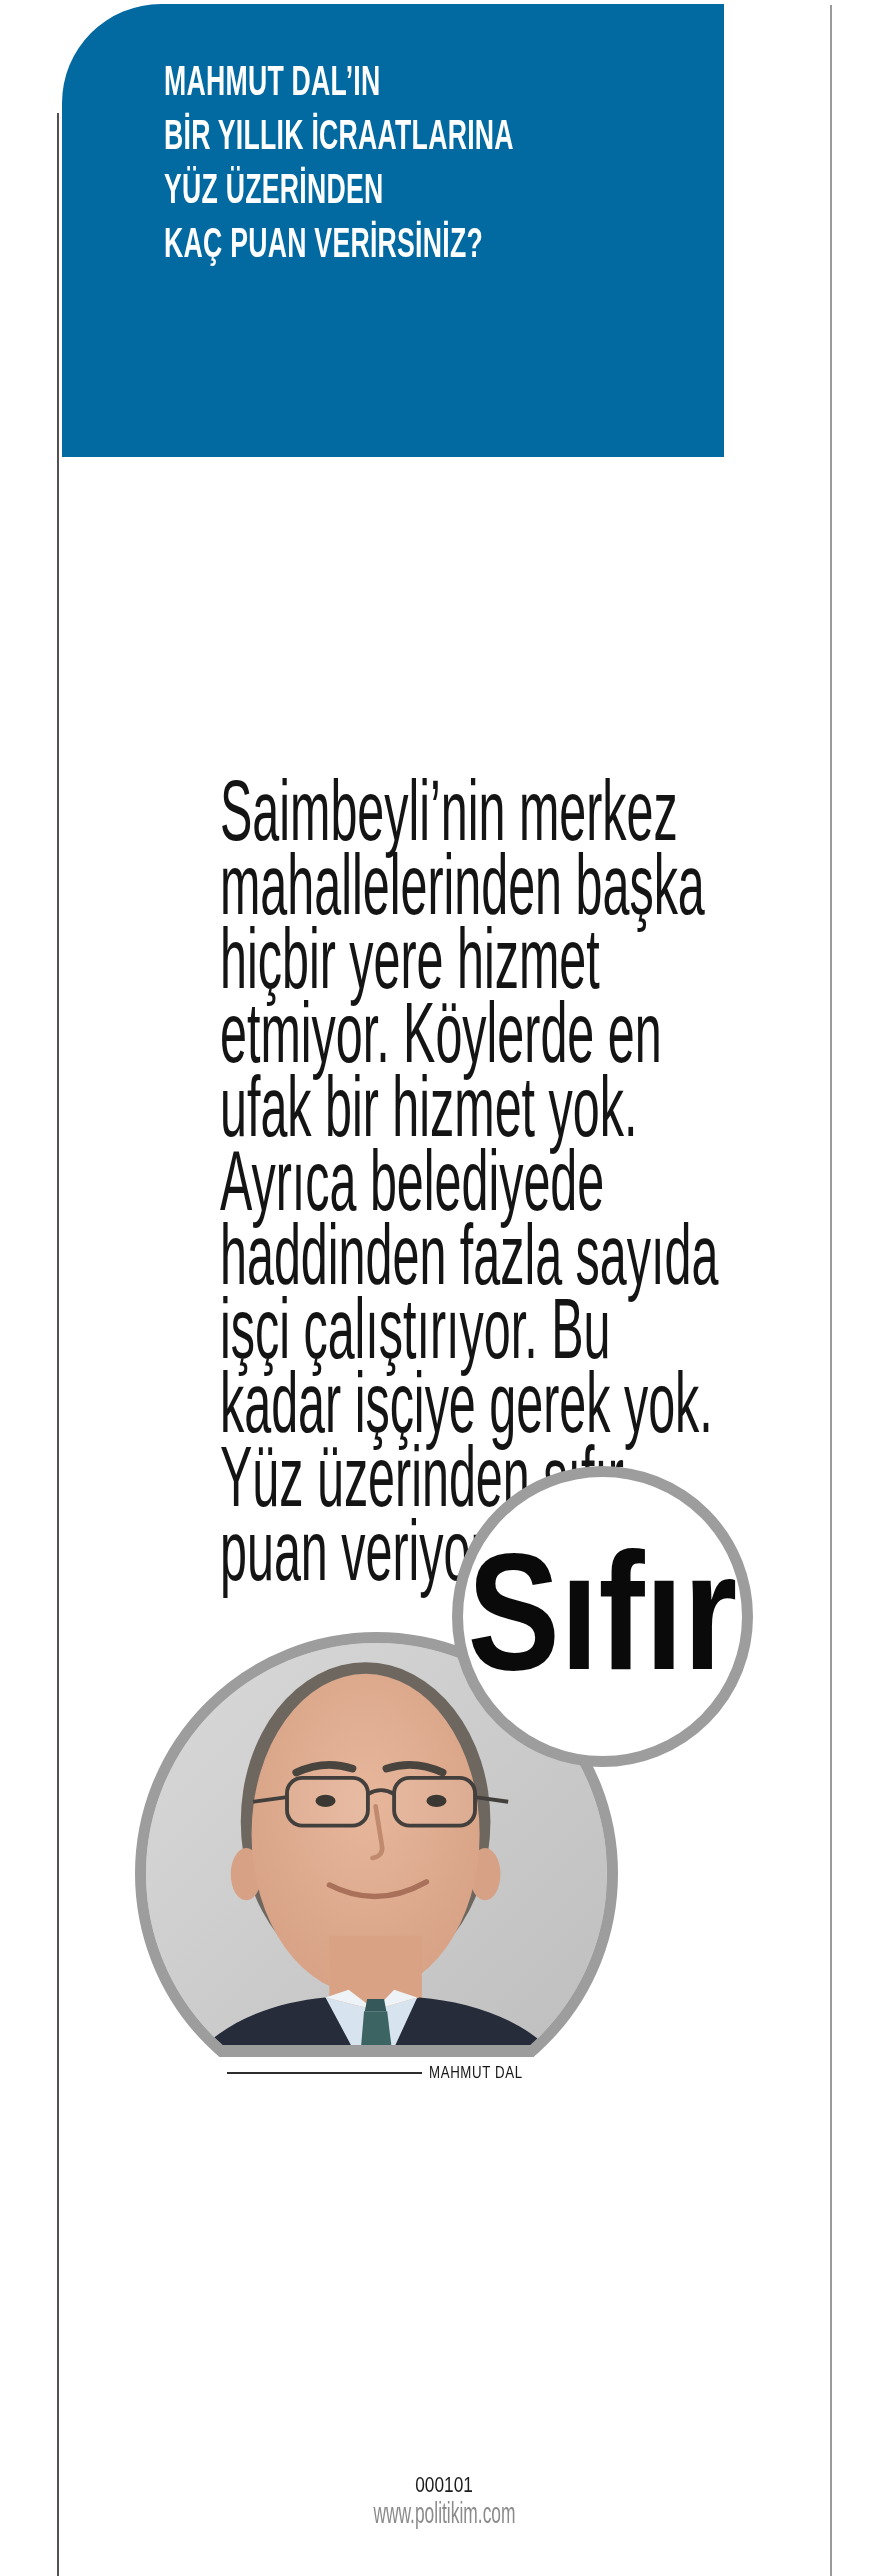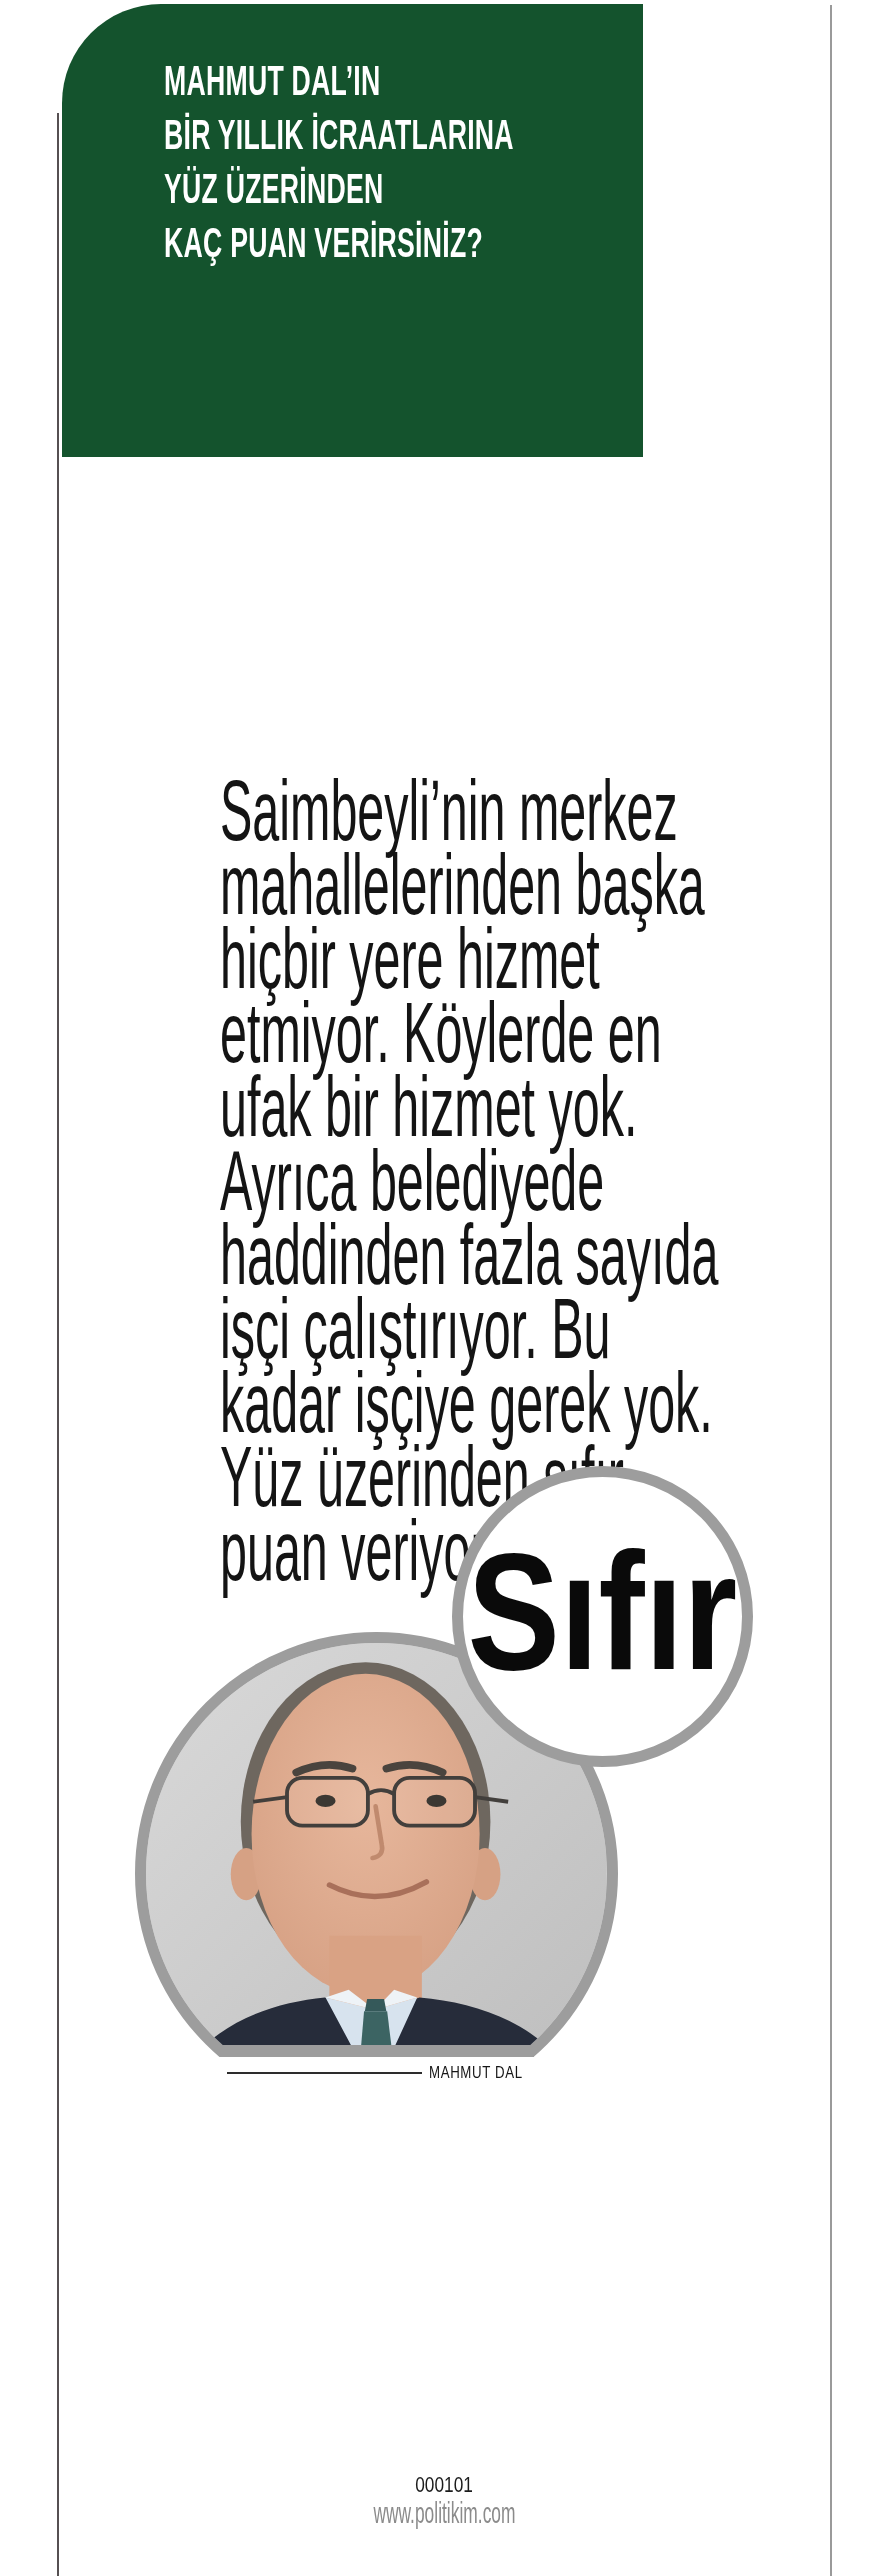--- a/index.html
+++ b/index.html
@@ -5,21 +5,21 @@
   html,body{margin:0;padding:0;}
   body{
     width:887px;height:2576px;position:relative;background:#ffffff;
     font-family:"Liberation Sans","DejaVu Sans",sans-serif;overflow:hidden;
   }
   .abs{position:absolute;}
   
   .left-rule{left:57px;top:113px;width:1.5px;height:2463px;background:#565052;}
   .right-rule{left:830px;top:4.6px;width:1.5px;height:2571px;background:#9a9a9a;}
   
-  .red-box{left:62px;top:3.9px;width:581px;height:453px;background:#14532d;border-radius:99px 0 0 0;}
+  .red-box{left:62px;top:3.9px;width:662px;height:453px;background:#0369a1;border-radius:99px 0 0 0;}
   .headline{
     position:absolute;left:102px;top:49px;color:#ffffff;font-weight:bold;
     font-size:43px;line-height:54px;white-space:nowrap;
     transform:scaleX(0.62);transform-origin:left top;letter-spacing:0.4px;
   }
   .subheadline{position:absolute;left:0;top:335px;width:561px;text-align:center;color:#ffffff;}
   .subheadline-inner{
     display:inline-block;font-weight:bold;font-size:28px;line-height:31px;white-space:nowrap;
     transform:scaleX(0.58);transform-origin:center top;
   }

